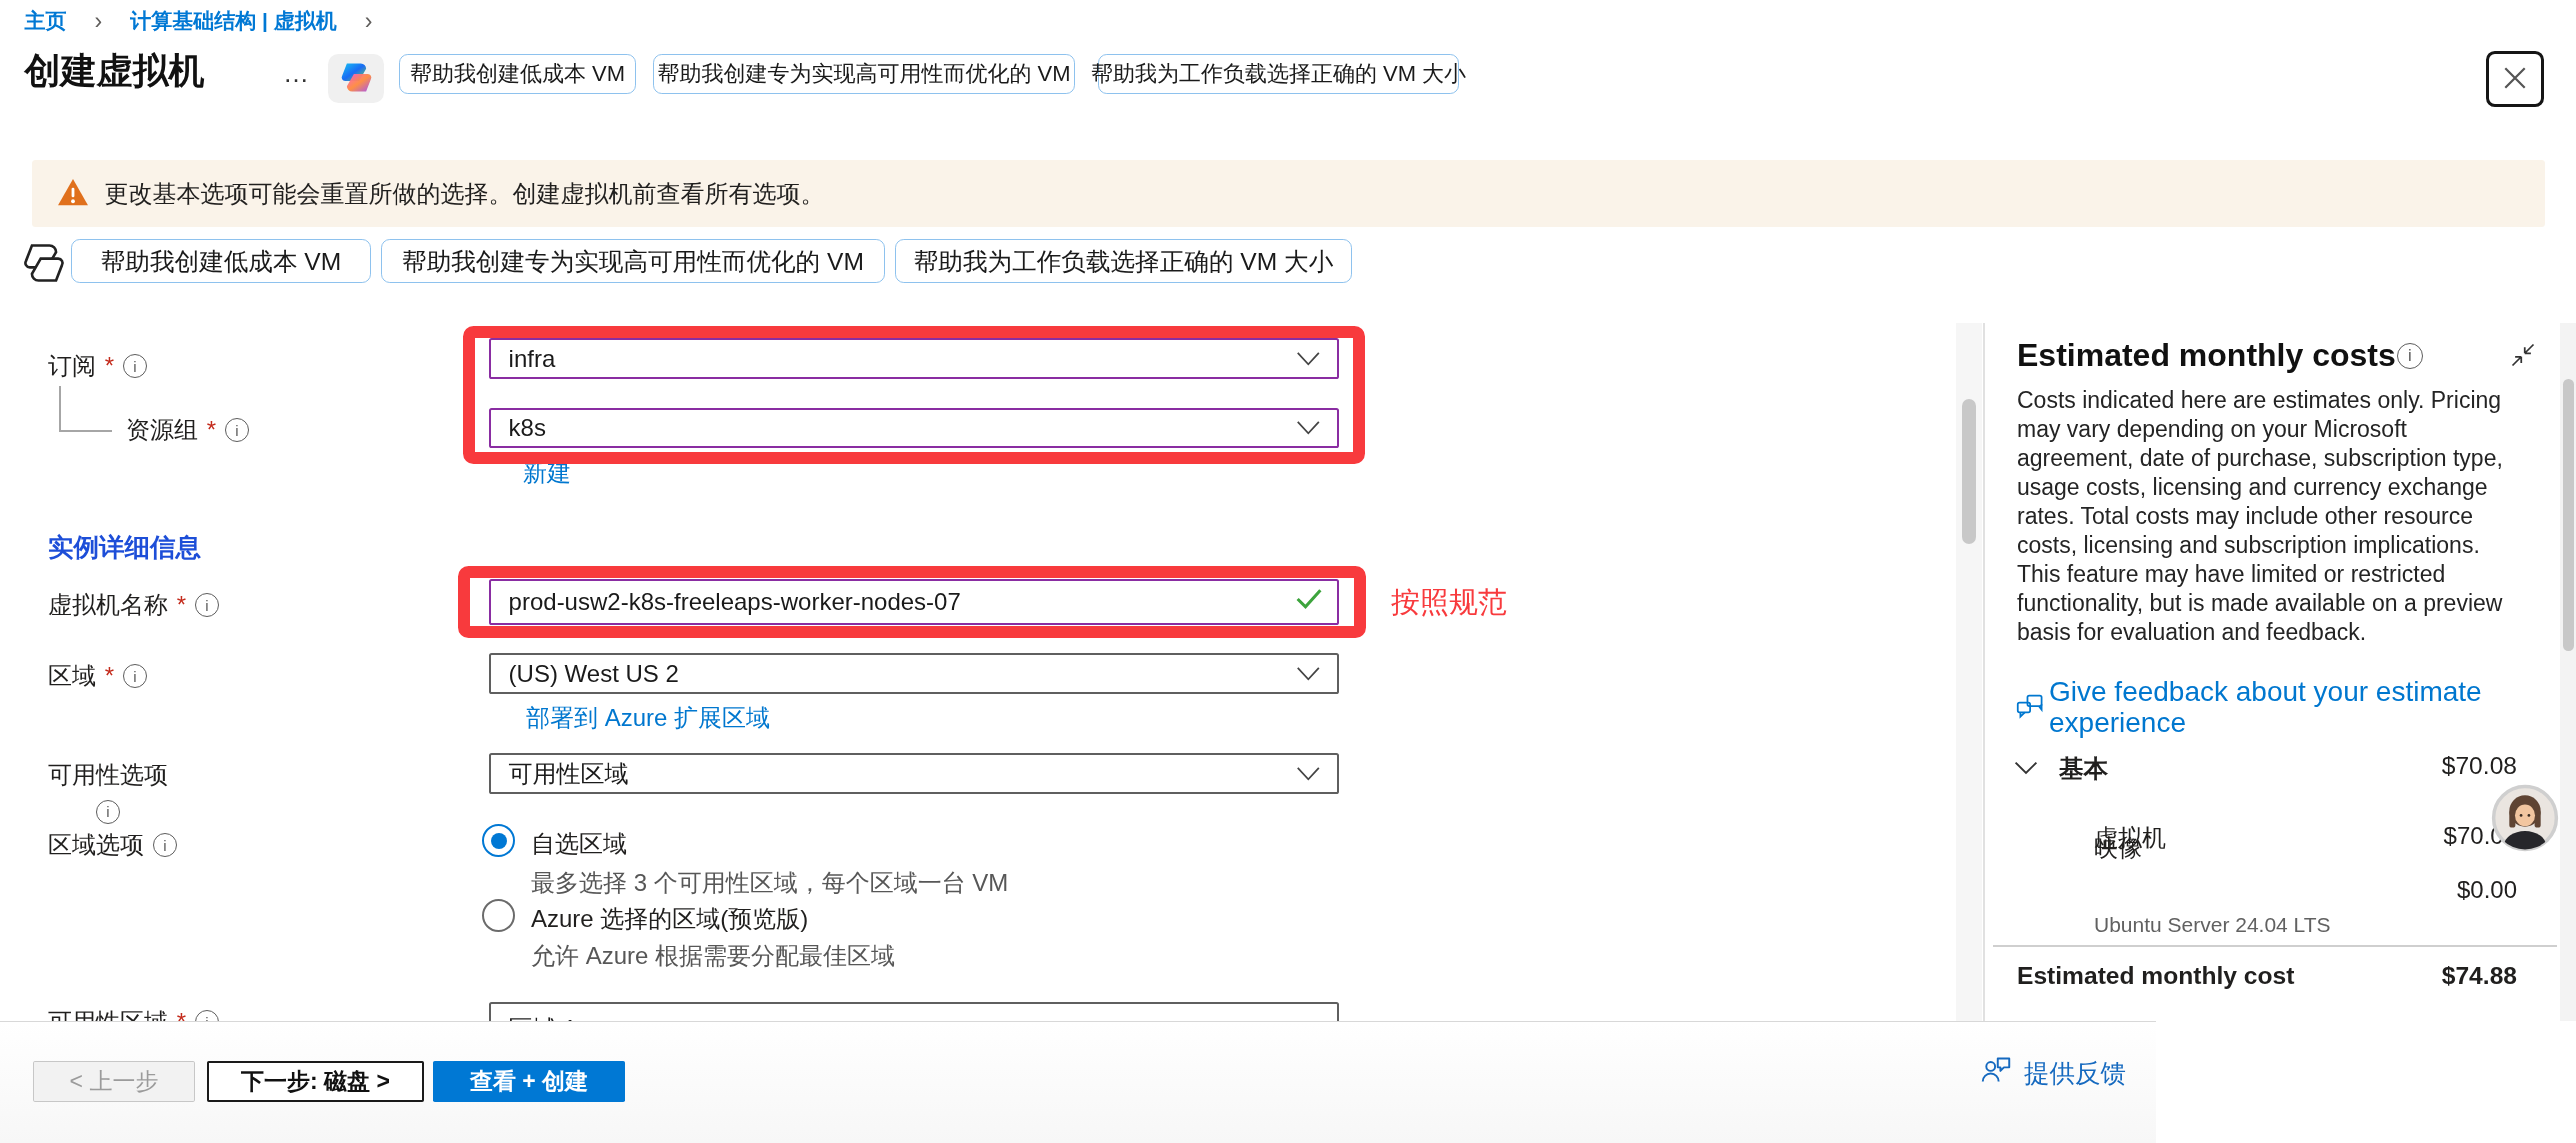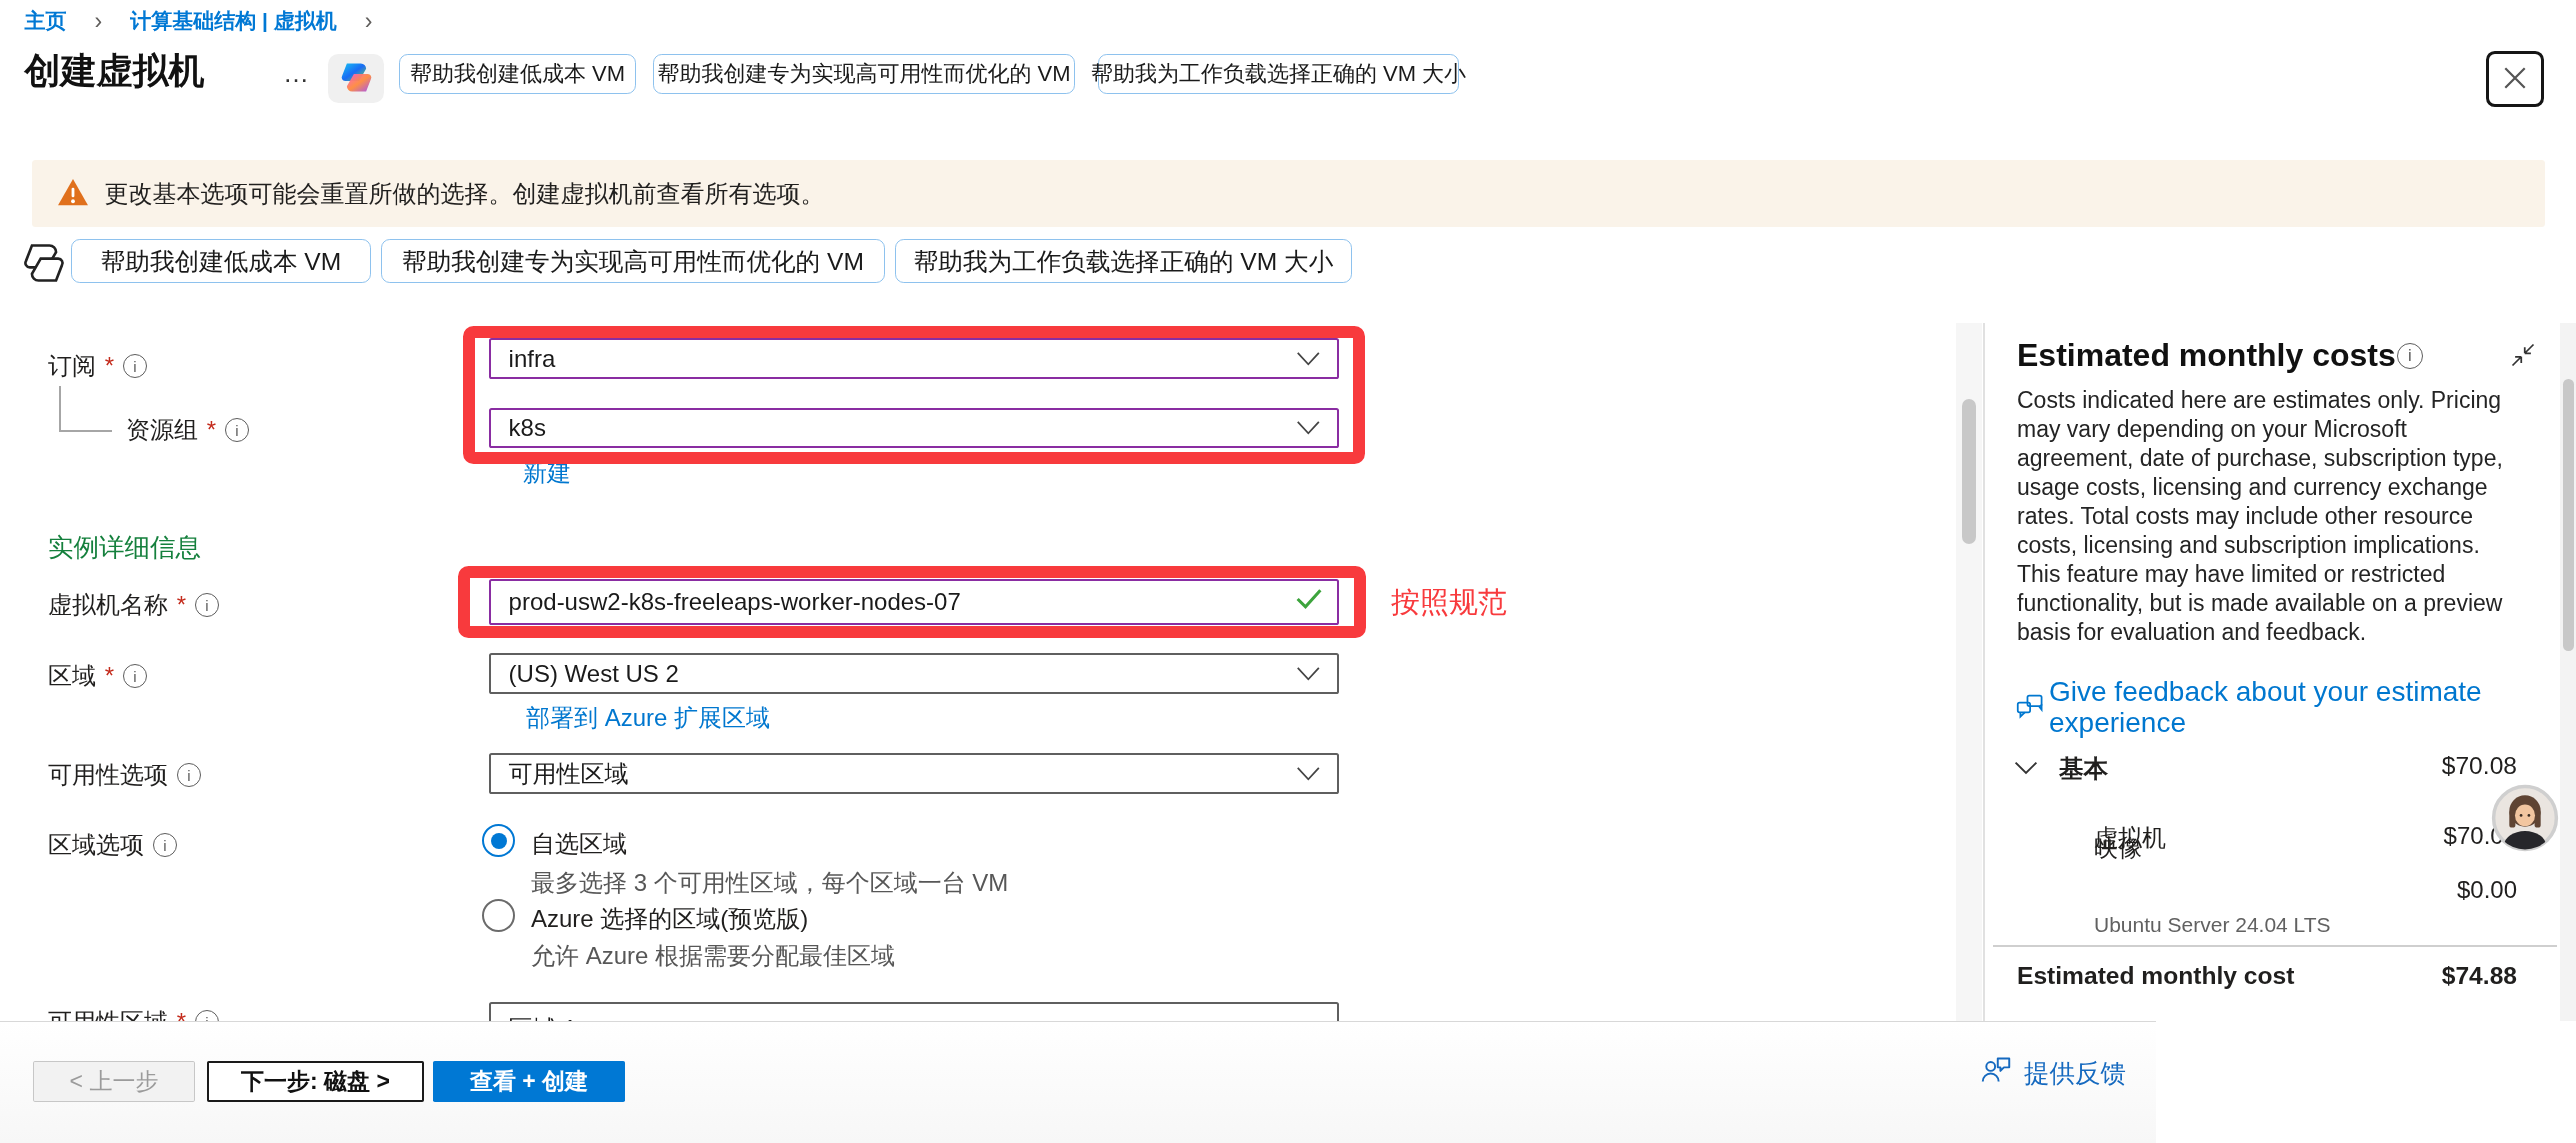--- a/index.html
+++ b/index.html
@@ -27,21 +27,21 @@
   
   .copilot-outline { position:absolute; left:21px; top:241px; width:46px; height:44px; }
 
   
   .field-label { position:absolute; left:48px; display:flex; align-items:center; gap:8.8px; font-size:24px; color:#201f1e; white-space:nowrap; }
   .req { color:#c42b1c; font-size:24px; }
   .info-icon { width:24px; height:24px; border:1.8px solid #5c5c5c; border-radius:50%; color:#5c5c5c; font-size:15px; display:inline-flex; align-items:center; justify-content:center; cursor:pointer; flex:0 0 auto; }
   .info-icon::before { content:"i"; font-style:normal; }
   .tree-v { position:absolute; left:59px; top:386px; width:1.8px; height:46px; background:#a6a6a6; }
   .tree-h { position:absolute; left:59px; top:430px; width:53px; height:1.8px; background:#a6a6a6; }
-  .section-heading { position:absolute; left:48px; top:530px; font-size:25.5px; font-weight:normal; color:#15803d; }
+  .section-heading { position:absolute; left:48px; top:530px; font-size:25.5px; font-weight:bold; color:#1d4ed8; }
 
   .dropdown, .textinput { position:absolute; left:489px; width:850px; background:#fff; border:2.2px solid #5f5f5f; border-radius:2.6px; display:flex; align-items:center; padding:0 49px 0 17.6px; font-size:24px; color:#1a1a1a; cursor:pointer; }
   .dropdown.purple, .textinput.purple { border-color:#8a2da2; }
   .dd-chevron { position:absolute; right:16px; top:50%; transform:translateY(-50%); }
   .check-ok { position:absolute; right:14px; top:50%; transform:translateY(-50%); }
 
   .link { color:#0077cf; font-size:24px; text-decoration:none; cursor:pointer; white-space:nowrap;margin-left:37px; }
 
   .radio { position:absolute; left:482px; width:33px; height:33px; border-radius:50%; background:#fff; cursor:pointer; }
   .radio.sel { border:2.6px solid #0078d4; display:flex; align-items:center; justify-content:center; }
@@ -162,21 +162,21 @@
   <div class="field-label" style="top:589px;">
     <span>虚拟机名称</span>
       <span class="req">*</span>
     <span class="info-icon"></span>
   </div>
   <div class="field-label" style="top:660px;">
     <span>区域</span>
       <span class="req">*</span>
     <span class="info-icon"></span>
   </div>
-  <div class="field-label" style="top:759px;">
+  <div class="field-label" style="top:759px;flex-direction:column;">
     <span>可用性选项</span>
     <span class="info-icon"></span>
   </div>
   <div class="field-label" style="top:829px;">
     <span>区域选项</span>
     <span class="info-icon"></span>
   </div>
   <div class="field-label" style="top:1006px;">
     <span>可用性区域</span>
       <span class="req">*</span>

